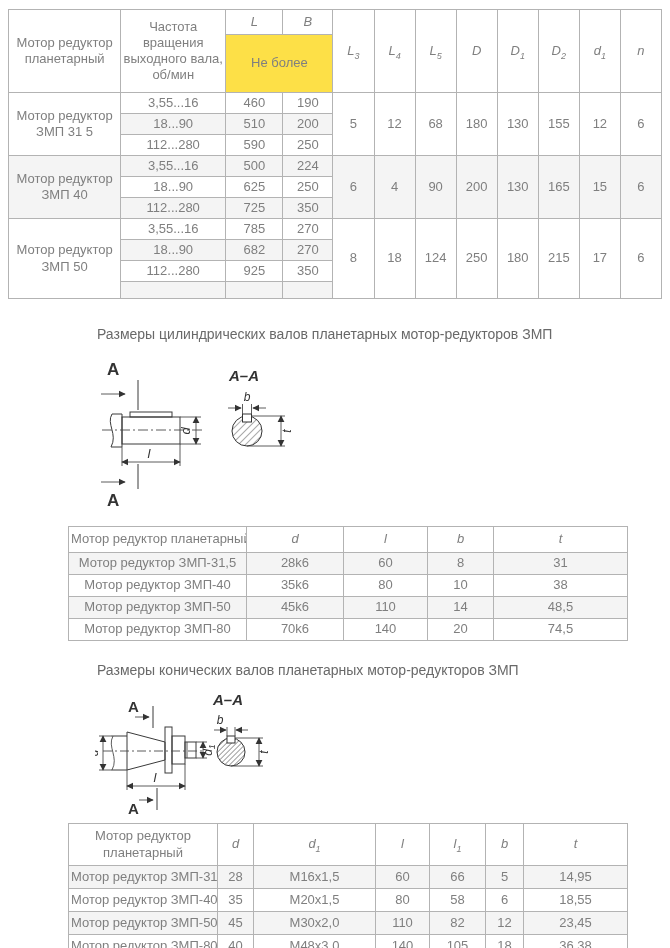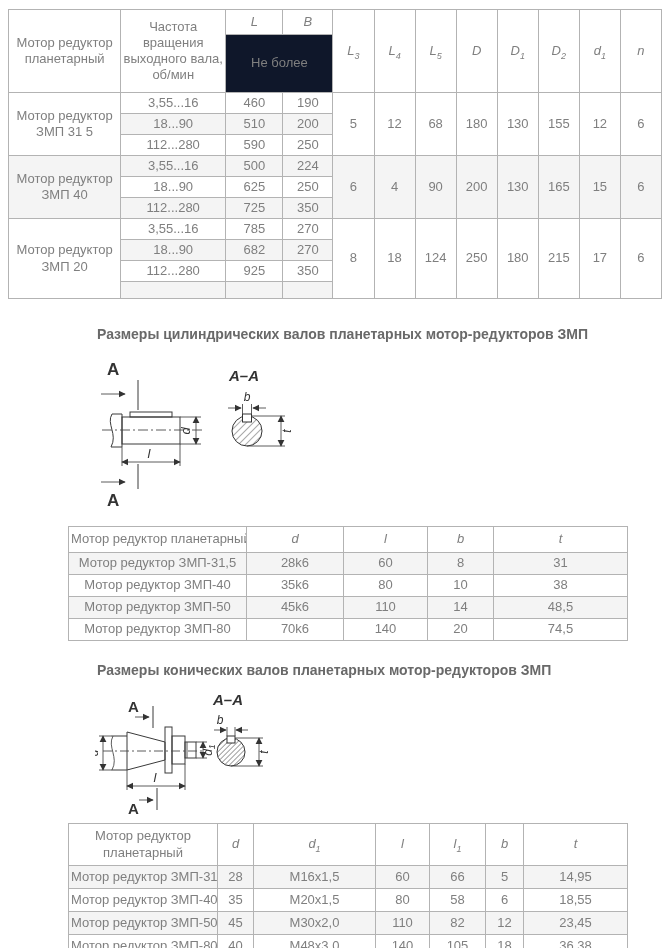--- a/index.html
+++ b/index.html
@@ -4,27 +4,27 @@
 <style>
   html,body{margin:0;padding:0;}
   body{
     width:670px;height:948px;background:#ffffff;overflow:hidden;
     font-family:"Liberation Sans",sans-serif;color:#7f7f7f;
   }
   table{border-collapse:collapse;table-layout:fixed;font-size:13px;color:#7f7f7f;}
   td{border:1px solid #b3b3b3;text-align:center;vertical-align:middle;padding:1px 2px;line-height:1.25;overflow:hidden;}
   .t1{margin:9px 0 0 8px;width:654px;border:1px solid #979797;}
   .t1 thead tr.hr1{height:25px;}
-  .t1 td.notmore{height:55px;background:#0f172a;}
+  .t1 td.notmore{height:55px;background:#fde047;}
   .t1 tbody tr{height:21px;}
   .t1 tbody tr.empty{height:17px;}
   .t1 tbody tr:nth-child(even) td{background:#f4f4f4;}
   .it{font-style:italic;}
   sub{font-size:9px;line-height:0;}
-  .sec-title{margin:27px 0 0 97px;font-size:14px;font-weight:bold;color:#696969;}
+  .sec-title{margin:27px 0 0 97px;font-size:14px;font-weight:normal;color:#696969;}
   .dwg{display:block;margin:12px 0 0 95px;}
   .dwg2{display:block;margin:8px 0 0 95px;}
   .t2{margin:17px 0 0 68px;width:559px;border:1px solid #979797;}
   .t2 thead tr{height:26px;}
   .t2 tbody tr{height:22px;}
   .t2 tbody tr:nth-child(odd) td{background:#f4f4f4;}
   .t3{margin:5px 0 0 68px;width:559px;border:1px solid #979797;}
   .t3 thead tr{height:42px;}
   .t3 tbody tr{height:23px;}
   .t3 tbody tr:nth-child(odd) td{background:#f4f4f4;}
@@ -113,21 +113,21 @@
       <td>18...90</td>
       <td>625</td>
       <td>250</td>
     </tr>
     <tr>
       <td>112...280</td>
       <td>725</td>
       <td>350</td>
     </tr>
     <tr>
-      <td rowspan="4">Мотор редуктор ЗМП 20</td>
+      <td rowspan="4">Мотор редуктор ЗМП 50</td>
       <td>3,55...16</td>
       <td>785</td>
       <td>270</td>
       <td rowspan="4">8</td>
       <td rowspan="4">18</td>
       <td rowspan="4">124</td>
       <td rowspan="4">250</td>
       <td rowspan="4">180</td>
       <td rowspan="4">215</td>
       <td rowspan="4">17</td>

